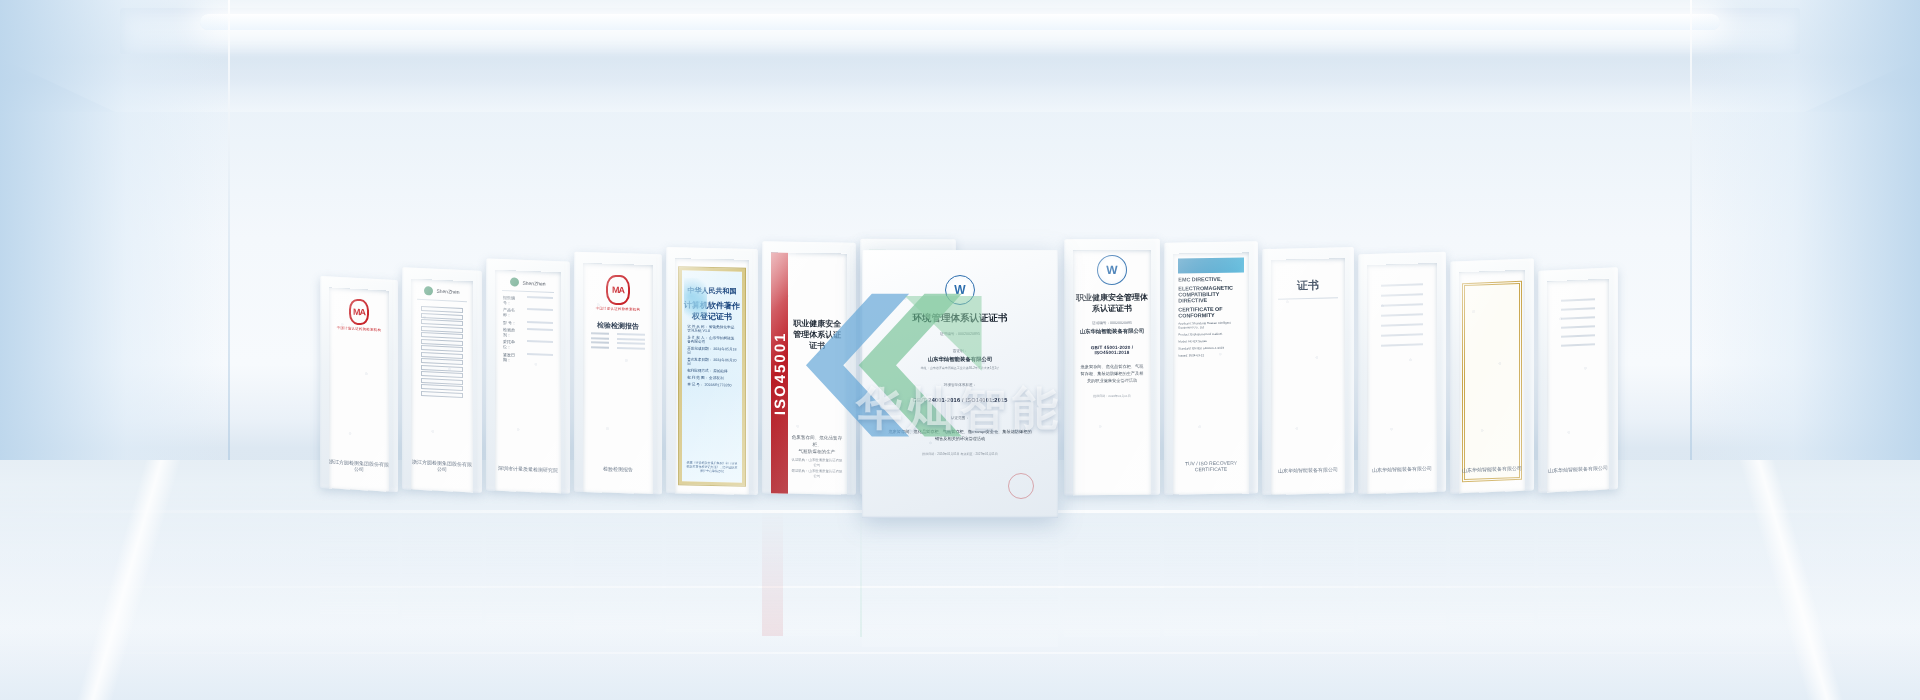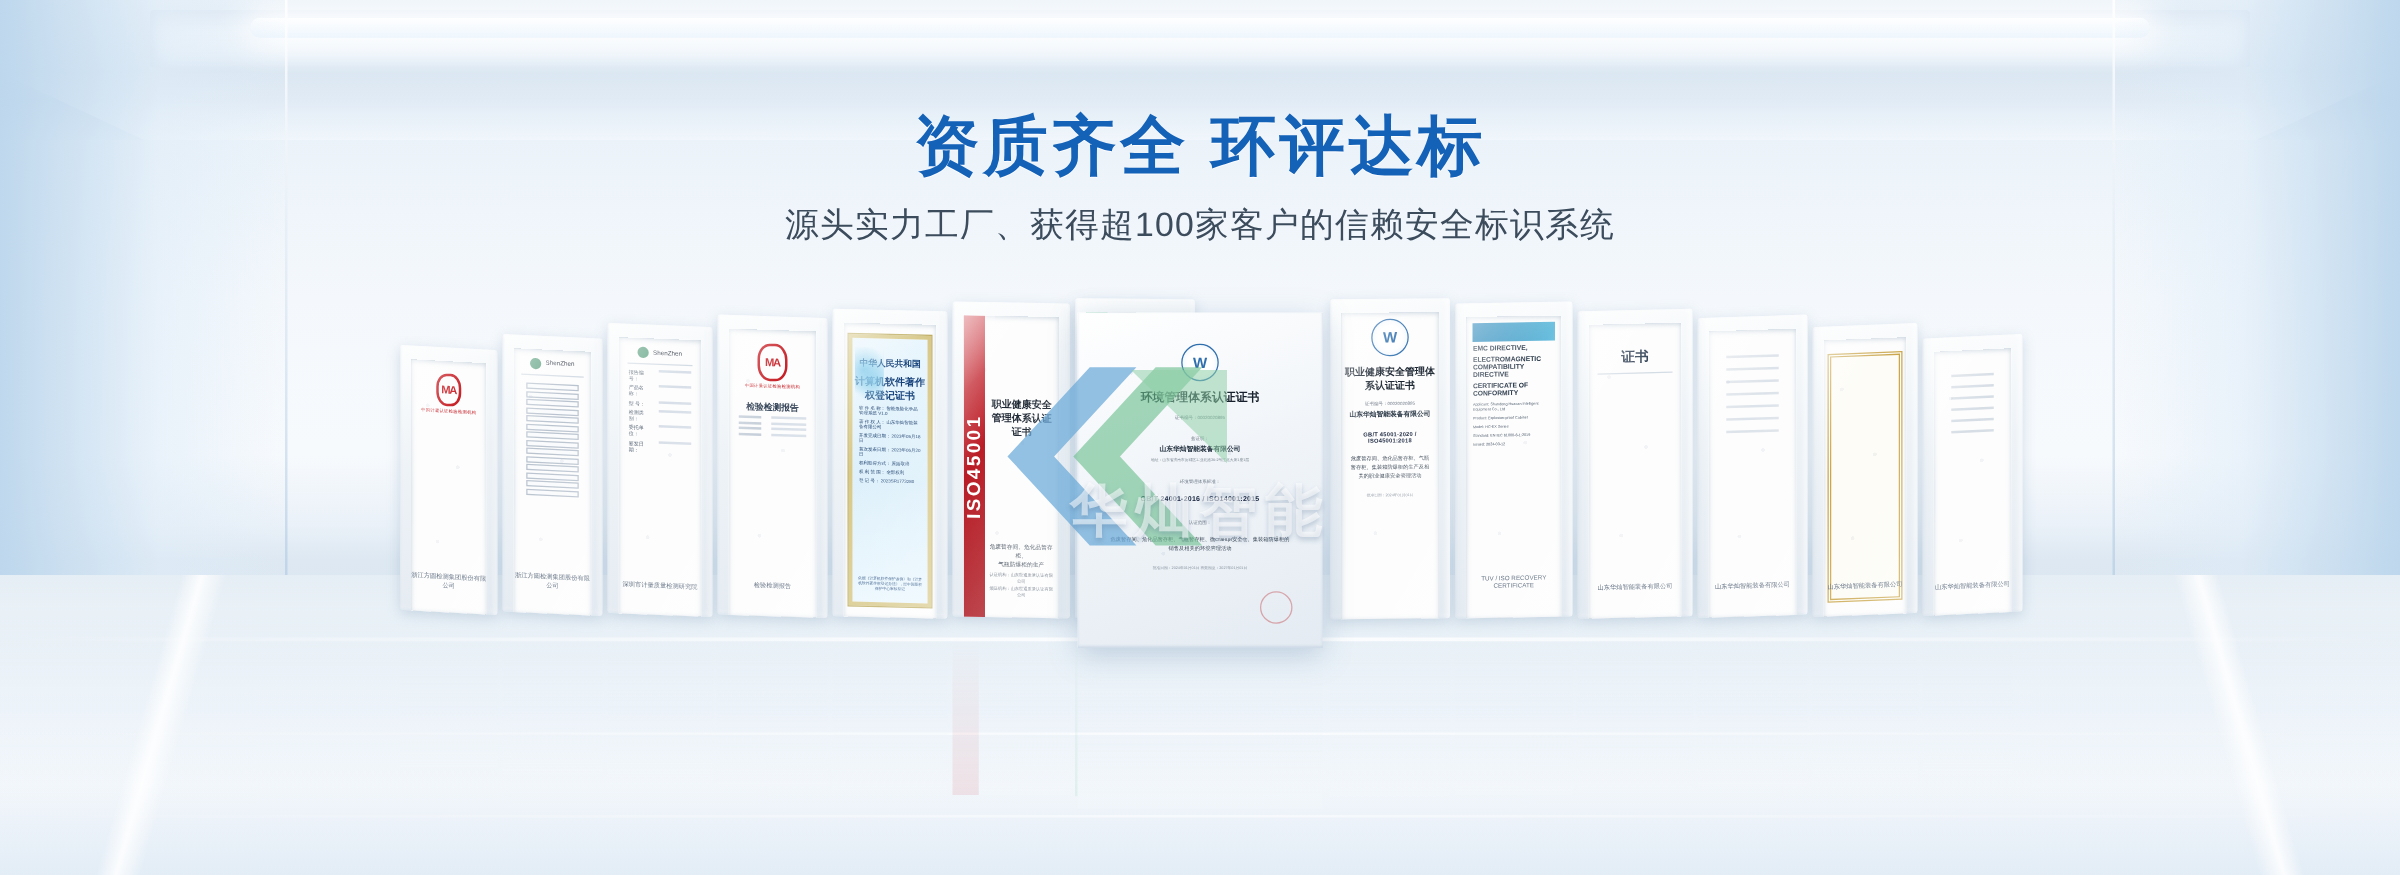--- a/index.html
+++ b/index.html
@@ -290,24 +290,20 @@
   <div class="wall-edge-r"></div>
 
   <div class="floor"></div>
   <div class="floor-gloss"></div>
   <div class="floor-line fl1"></div>
   <div class="floor-line fl2"></div>
   <div class="floor-line fl3"></div>
   <div class="floor-diag-l"></div>
   <div class="floor-diag-r"></div>
 
-  <div class="headings">
-    <div class="title">资质齐全 环评达标</div>
-    <div class="subtitle">源头实力工厂、获得超100家客户的信赖安全标识系统</div>
-  </div>
 
   <div class="wall" id="cert-wall">
       <div class="niche" style="left: 10px; width: 78px; height: 212px; bottom: 6px; transform: skewY(3.15deg); z-index: 14;">
         <div class="paper">
           <div class="wmk"></div>
           <div class="ma-logo">MA</div>
           <div class="ma-sub">中国计量认证检验检测机构</div>
           <div class="pfoot">浙江方圆检测集团股份有限公司</div>
         </div>
       </div>

